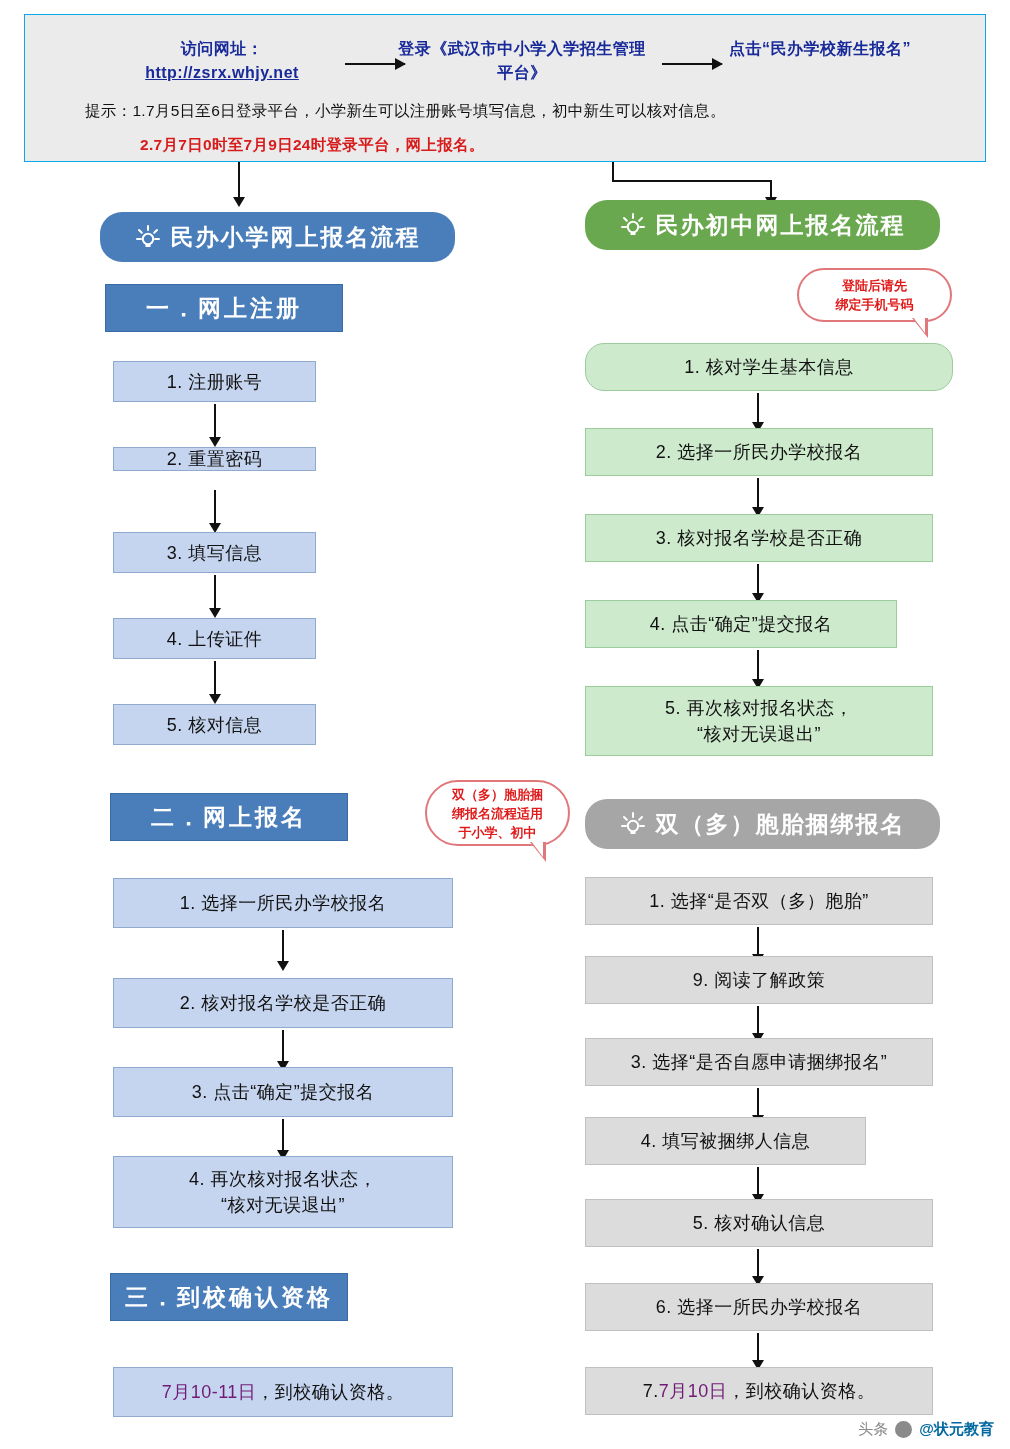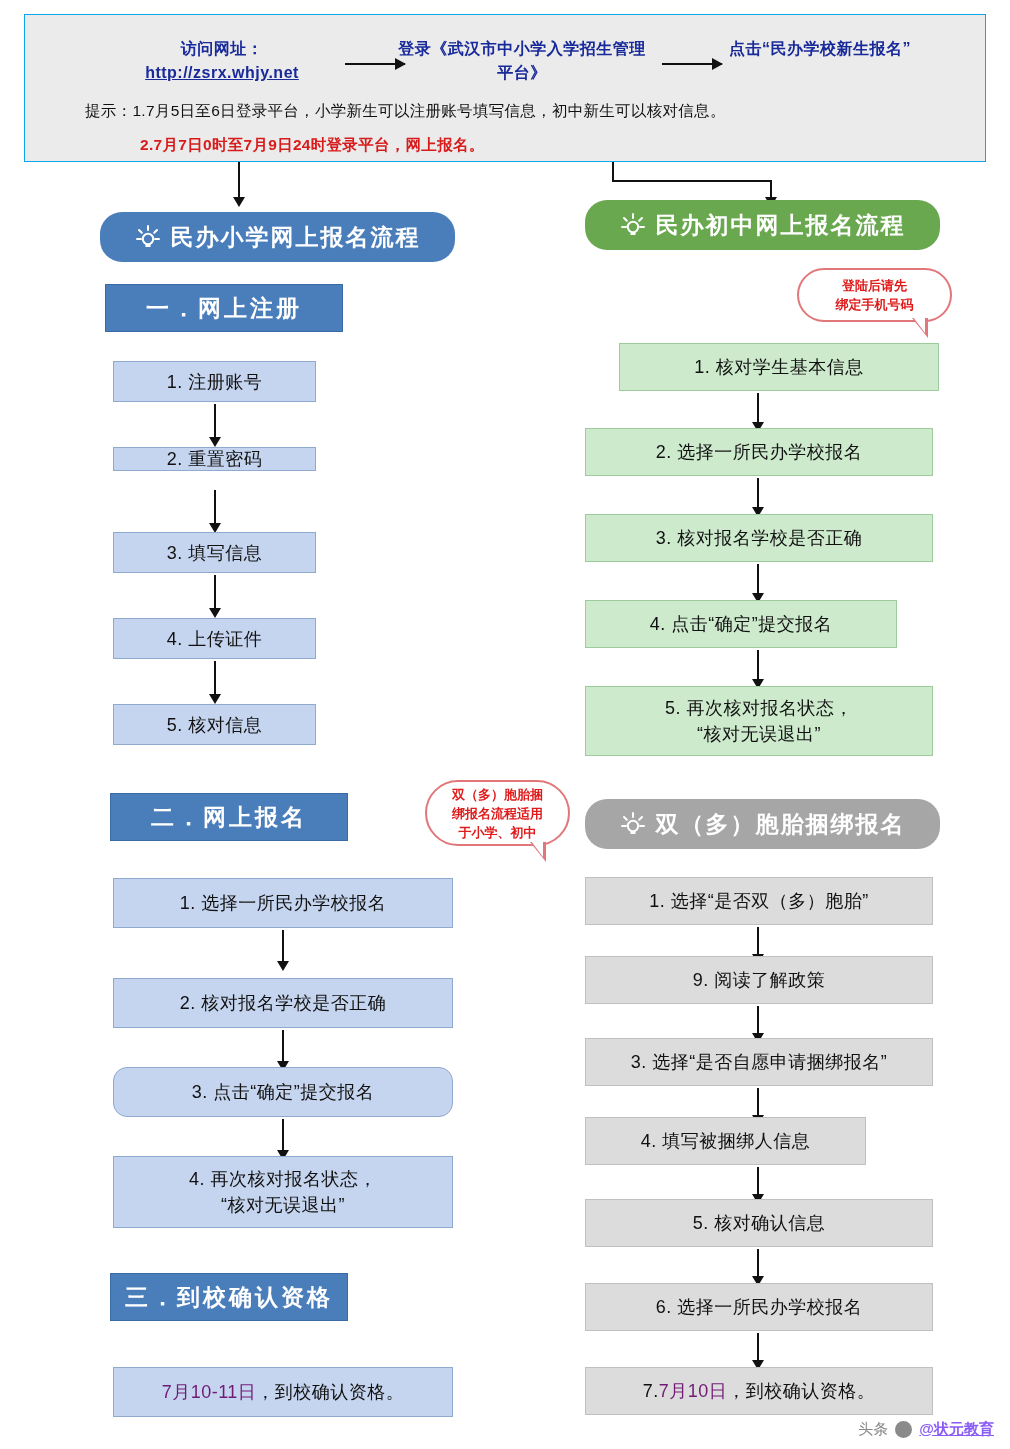--- a/index.html
+++ b/index.html
@@ -185,21 +185,21 @@
     gap: 7px;
     color: #8a8a8a;
     font-size: 15px;
   }
   .wm-dot {
     width: 17px; height: 17px;
     border-radius: 50%;
     background: #8a8a8a;
     display: inline-block;
   }
-  .wm-bold { color: #8b5cf6; font-weight: bold; text-decoration: underline; }
+  .wm-bold { color: #0369a1; font-weight: bold; }
 </style>
 </head>
 <body>
 
 <div id="page">
 
   <div class="banner">
     <div class="banner-row">
       <div class="b-cell c1">
         <div>访问网址：</div>
@@ -254,21 +254,21 @@
   <div class="box blue" style="left:113px; top:704px; width:203px; height:41px;">5. 核对信息</div>
 
   <div class="hdr" style="left:110px; top:793px; width:238px; height:48px;">二．网上报名</div>
 
   <div class="box blue" style="left:113px; top:878px; width:340px; height:50px;">1. 选择一所民办学校报名</div>
   <div class="v-line arrow" style="left:282px; top:930px; height:32px;"></div>
 
   <div class="box blue" style="left:113px; top:978px; width:340px; height:50px;">2. 核对报名学校是否正确</div>
   <div class="v-line arrow" style="left:282px; top:1030px; height:32px;"></div>
 
-  <div class="box blue" style="left:113px; top:1067px; width:340px; height:50px;border-radius:14px;">3. 点击“确定”提交报名</div>
+  <div class="box blue" style="left:113px; top:1067px; width:340px; height:50px;">3. 点击“确定”提交报名</div>
   <div class="v-line arrow" style="left:282px; top:1119px; height:32px;"></div>
 
   <div class="box blue" style="left:113px; top:1156px; width:340px; height:72px; white-space:pre-line;">4. 再次核对报名状态，
 “核对无误退出”</div>
 
   <div class="hdr" style="left:110px; top:1273px; width:238px; height:48px;">三．到校确认资格</div>
 
   <div class="box blue" style="left:113px; top:1367px; width:340px; height:50px;">
     <span class="red">7月10-11日</span>
     <span>，到校确认资格。</span>
@@ -291,21 +291,21 @@
     <span>民办初中网上报名流程</span>
   </div>
 
   <div class="bubble" style="left:797px; top:268px; width:155px; height:54px; white-space:pre-line;">
     <span class="tail t2"></span>
     <span class="tail t2b"></span>
     <span>登陆后请先
 绑定手机号码</span>
   </div>
 
-  <div class="box green" style="left:619px; top:343px; width:320px; height:48px;">1. 核对学生基本信息</div>
+  <div class="box green" style="left:585px; top:343px; width:368px; height:48px;border-radius:19px;">1. 核对学生基本信息</div>
   <div class="v-line arrow" style="left:757px; top:393px; height:30px;"></div>
 
   <div class="box green" style="left:585px; top:428px; width:348px; height:48px;">2. 选择一所民办学校报名</div>
   <div class="v-line arrow" style="left:757px; top:478px; height:30px;"></div>
 
   <div class="box green" style="left:585px; top:514px; width:348px; height:48px;">3. 核对报名学校是否正确</div>
   <div class="v-line arrow" style="left:757px; top:564px; height:30px;"></div>
 
   <div class="box green" style="left:585px; top:600px; width:312px; height:48px;">4. 点击“确定”提交报名</div>
   <div class="v-line arrow" style="left:757px; top:650px; height:30px;"></div>

